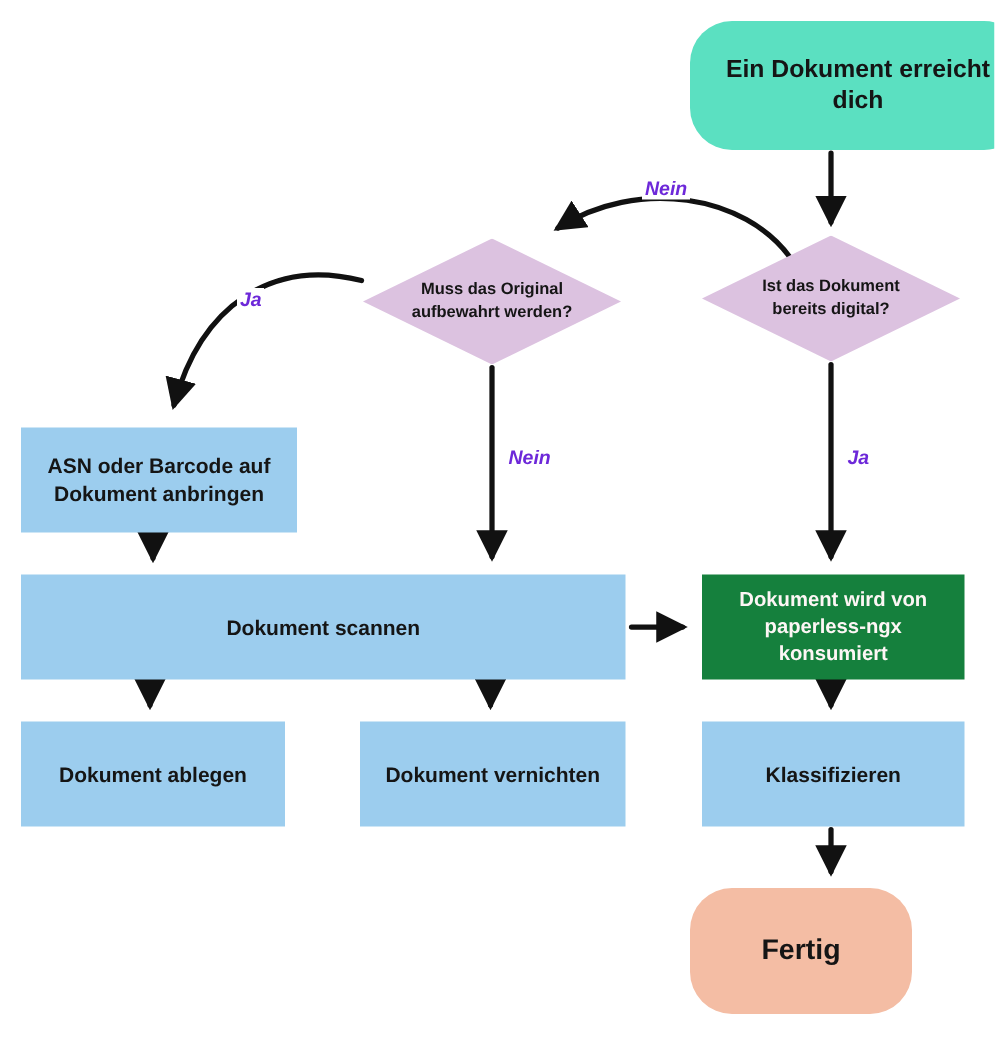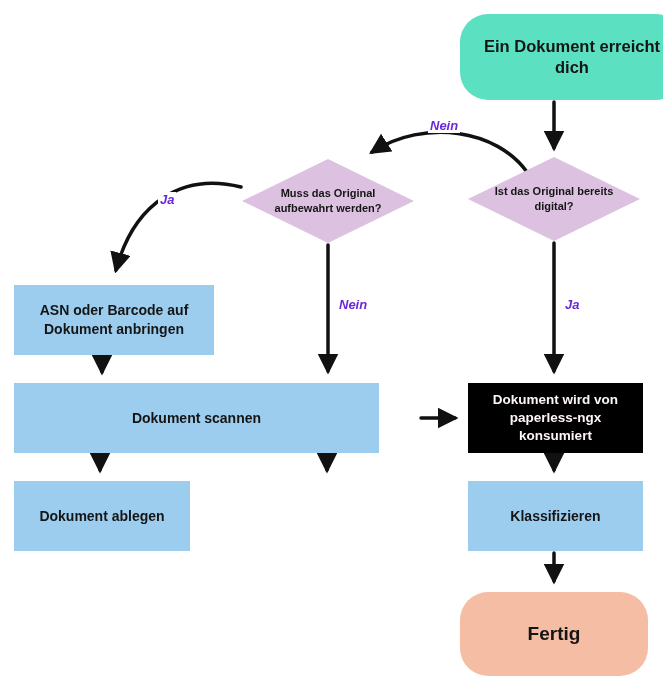--- a/index.html
+++ b/index.html
@@ -22,21 +22,21 @@
   .rounded {
     background:#5be0c1;
     border-radius:28px;
     font-size:16.5px; font-weight:700; line-height:1.3;
   }
   .rect {
     background:#9ccdee;
     font-size:14px; font-weight:600; line-height:1.35;
   }
   .rect-red {
-    background:#000000;
+    background:#15803d;
     color:#fdf6f5;
     font-size:13.5px; font-weight:700; line-height:1.35;
   }
   .diamond {
     background:#dcc2e0;
     clip-path:polygon(50% 0, 100% 50%, 50% 100%, 0 50%);
     font-size:11px; font-weight:700; line-height:1.4;
   }
   .diamond span { display:block; width:126px; margin:17px auto; }
   .peach {
@@ -49,27 +49,27 @@
     z-index:2;
     font-size:13px; font-weight:700; font-style:italic;
     color:#6d28d9;
     background:#fff;
     padding:0 2px;
   }
   
   #n-start    { left:460px; top:14px;  width:224px; height:86px; padding:0 18px; }
   #n-digital  { left:468px; top:157px; width:172px; height:84px; }
   #n-original { left:242px; top:159px; width:172px; height:84px; }
-  #n-asn      { left:14px;  top:285px; width:200px; height:70px; padding:10px 12px; }
-  #n-scan     { left:14px;  top:383px; width:365px; height:70px; }
+  #n-asn      { left:14px;  top:285px; width:184px; height:70px; padding:10px 12px; }
+  #n-scan     { left:14px;  top:383px; width:403px; height:70px; }
   #n-consume  { left:468px; top:383px; width:175px; height:70px; padding:0 12px; }
   #n-file     { left:14px;  top:481px; width:176px; height:70px;text-align:center; }
   #n-destroy  { left:240px; top:481px; width:177px; height:70px; }
   #n-classify { left:468px; top:481px; width:175px; height:70px; }
-  #n-done     { left:460px; top:592px; width:188px; height:84px; }
+  #n-done     { left:460px; top:592px; width:148px; height:84px; }
   #lbl-nein-top { left:428px; top:118px; }
   #lbl-ja-left  { left:158px; top:192px; }
   #lbl-nein-mid { left:337px; top:297px; }
   #lbl-ja-right { left:563px; top:297px; }
 </style>
 </head>
 <body>
 
 <div id="canvas">
 
@@ -92,21 +92,21 @@
       <path d="M 554 455 L 554 470" marker-end="url(#arrow)"></path>
       <path d="M 554 553 L 554 581" marker-end="url(#arrow)"></path>
     </g>
   </svg>
 
   <div id="n-start" class="node rounded">
     <span>Ein Dokument erreicht dich</span>
   </div>
 
   <div id="n-digital" class="node diamond">
-    <span>Ist das Original bereits digital?</span>
+    <span>Ist das Dokument bereits digital?</span>
   </div>
 
   <div id="n-original" class="node diamond">
     <span>Muss das Original aufbewahrt werden?</span>
   </div>
 
   <div id="n-asn" class="node rect">
     <span>ASN oder Barcode auf Dokument anbringen</span>
   </div>
 
@@ -115,20 +115,23 @@
   </div>
 
   <div id="n-consume" class="node rect-red">
     <span>Dokument wird von paperless-ngx konsumiert</span>
   </div>
 
   <div id="n-file" class="node rect">
     <span>Dokument ablegen</span>
   </div>
 
+  <div id="n-destroy" class="node rect">
+    <span>Dokument vernichten</span>
+  </div>
 
   <div id="n-classify" class="node rect">
     <span>Klassifizieren</span>
   </div>
 
   <div id="n-done" class="node peach">
     <span>Fertig</span>
   </div>
 
   <span id="lbl-nein-top" class="edge-label">Nein</span>

